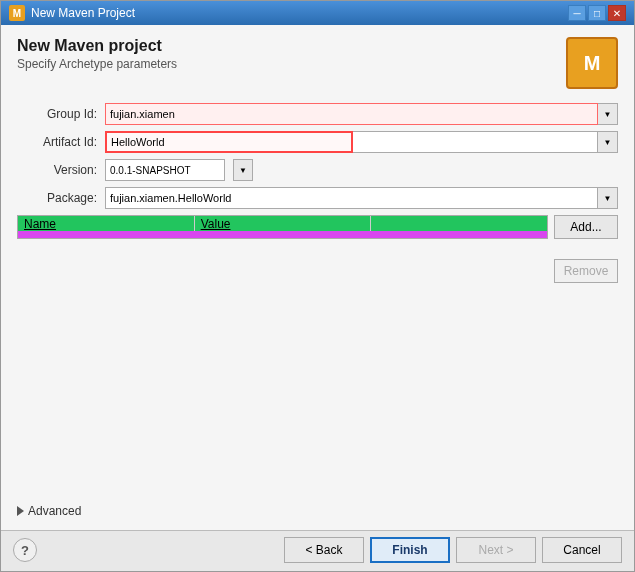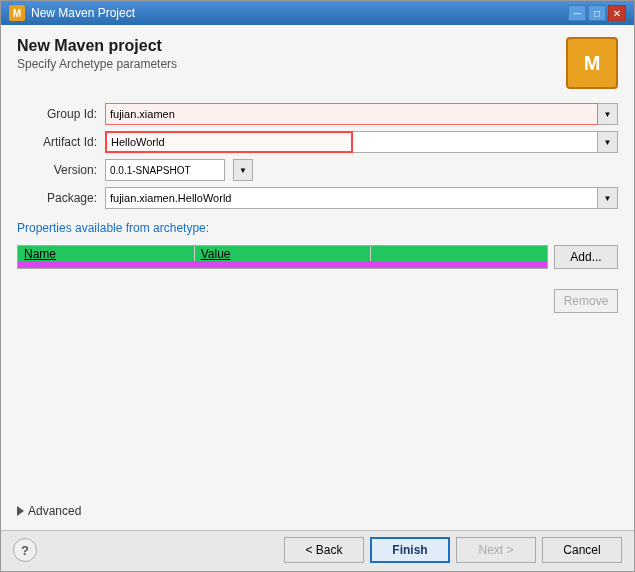--- a/index.html
+++ b/index.html
@@ -363,23 +363,20 @@
       </div>
 
       <div class="form-row">
         <span class="form-label">Package:</span>
         <div class="form-input-wrap">
           <input class="form-input" type="text" value="fujian.xiamen.HelloWorld" style="">
           <div class="dropdown-btn">▼</div>
         </div>
       </div>
 
-      <div class="properties-label">
-        <span>Properties available </span><span style="color:#1a6fc4;">from archetype</span><span>:</span>
-      </div>
 
       <div style="display:flex;flex:1;align-items:flex-start;">
         <div class="properties-table-wrap">
           <div class="table-header">
             <div class="table-col">Name</div>
             <div class="table-col">Value</div>
             <div class="table-col"></div>
           </div>
           <div class="table-body"></div>
         </div>

